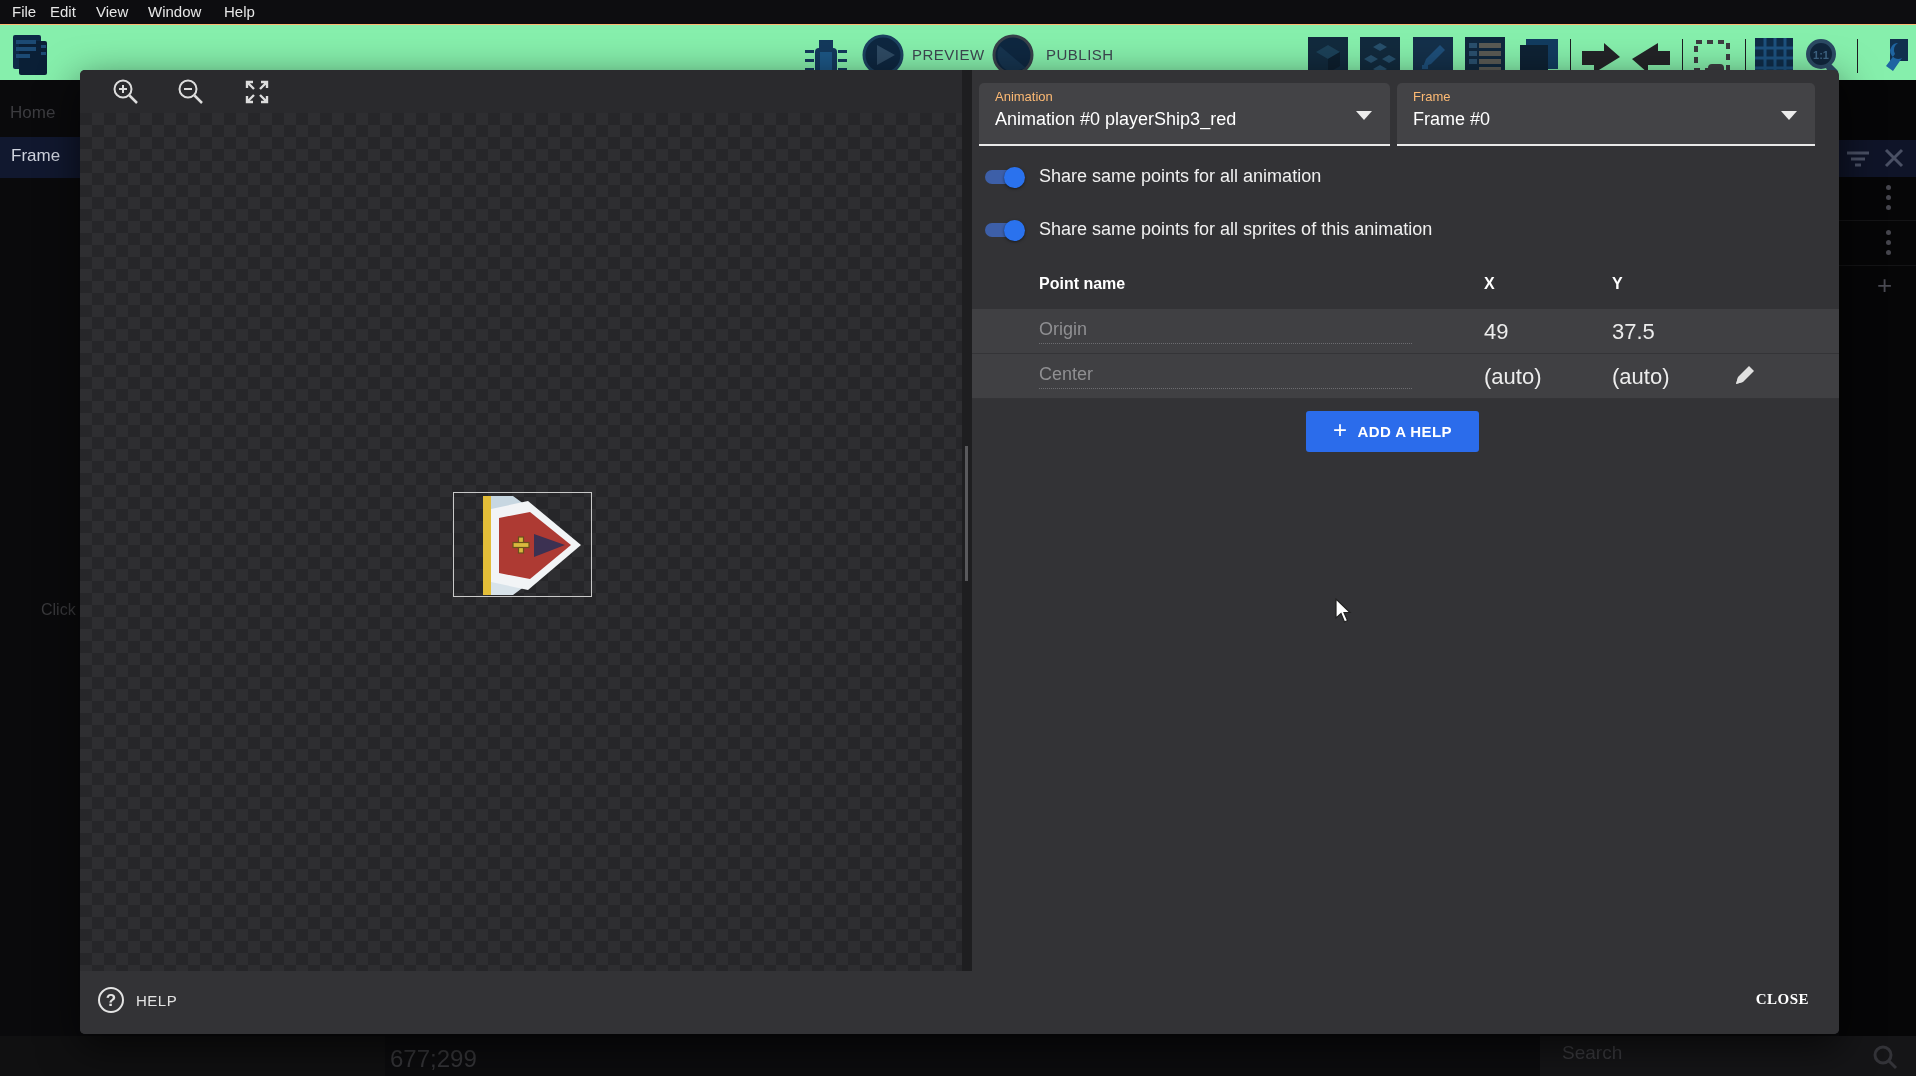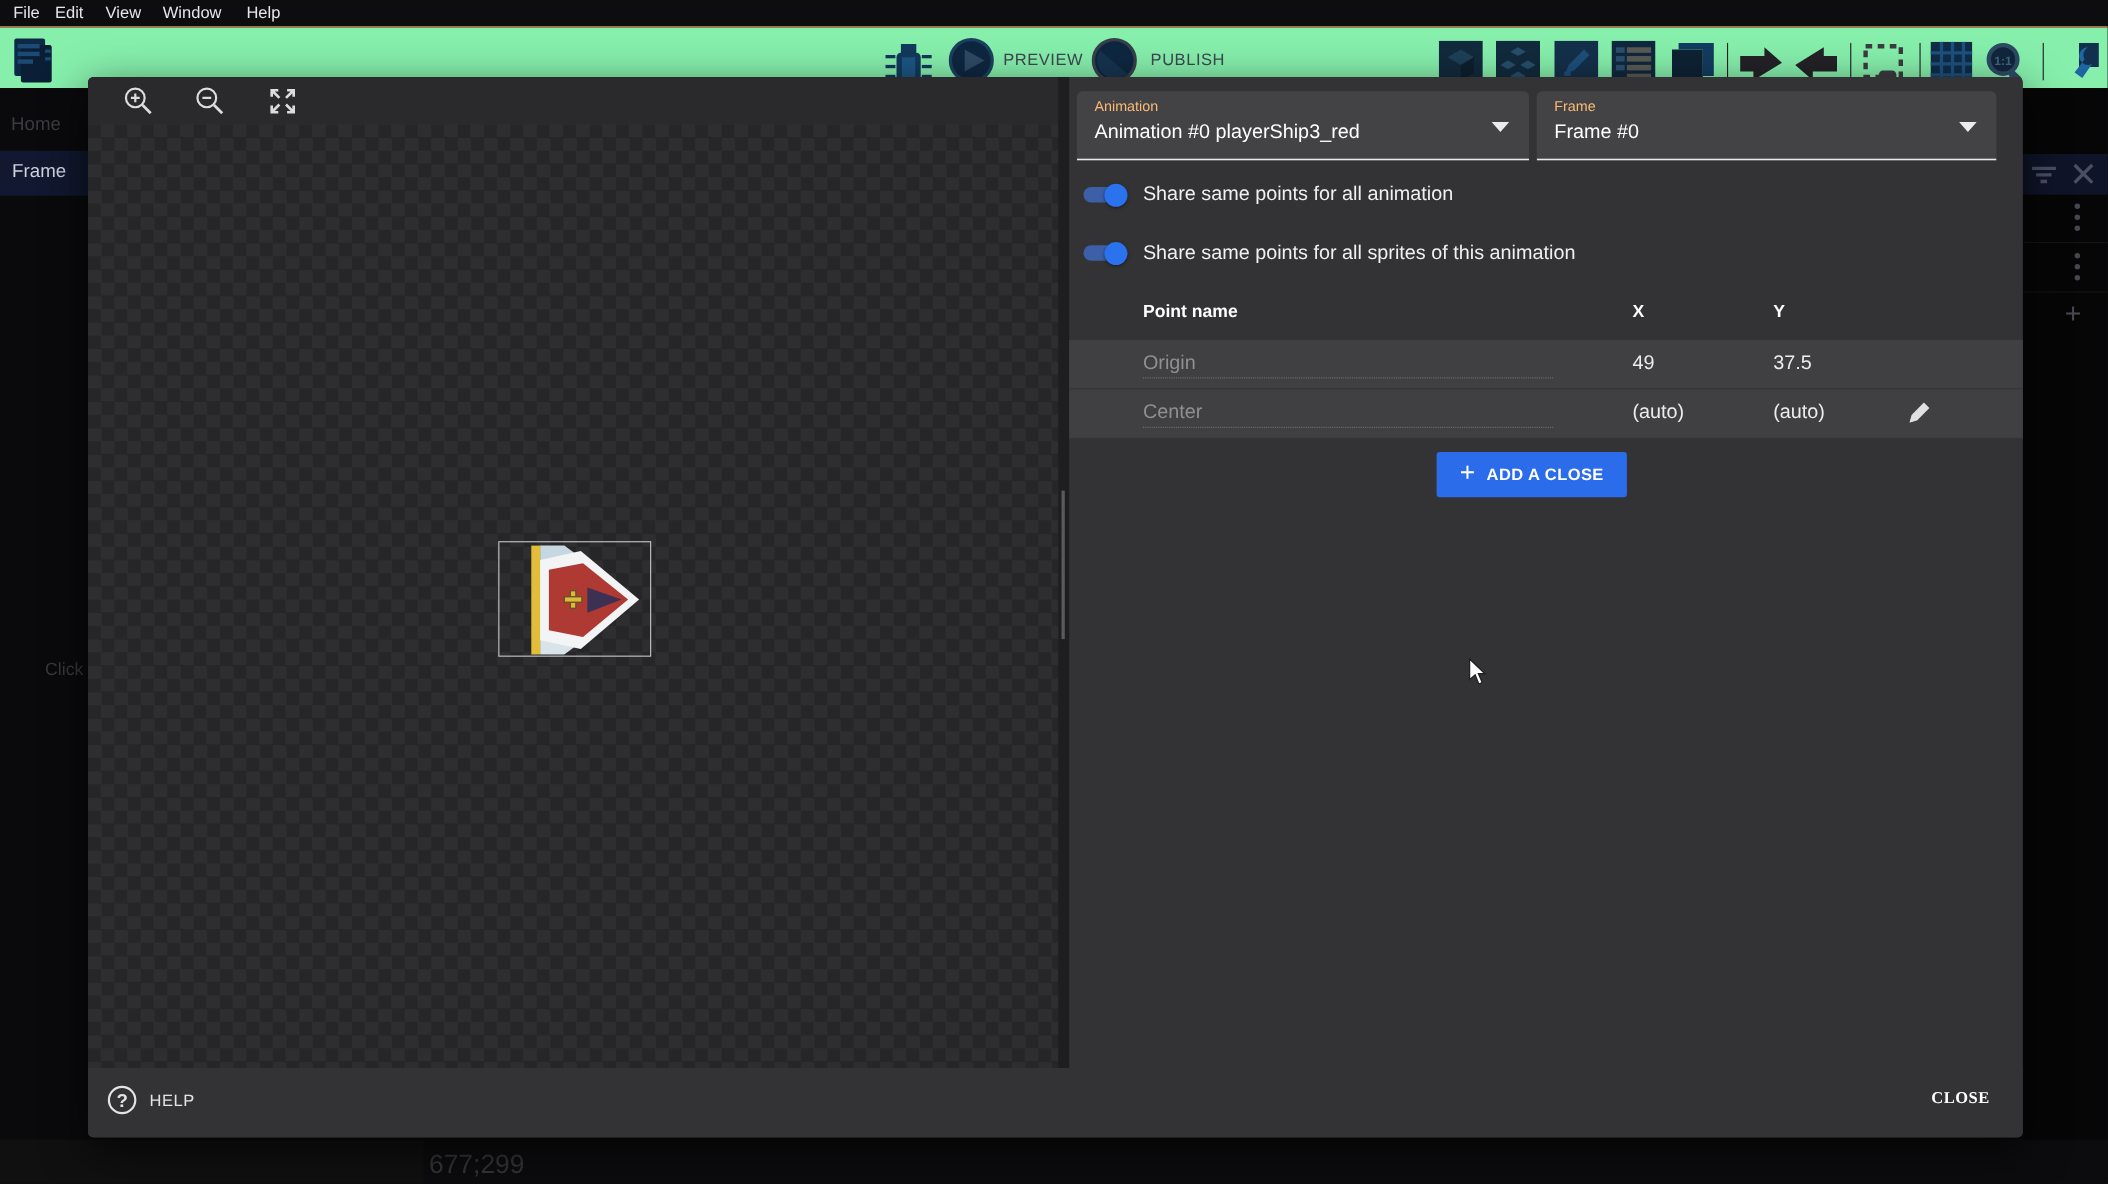--- a/index.html
+++ b/index.html
@@ -82,21 +82,21 @@
 
   
   #points-table { position:absolute; left:0; top:195px; width:867px; }
   .pt-header { position:relative; height:44px; }
   .pt-header .h-name { position:absolute; left:67px; top:10px; font-size:16px; font-weight:bold; color:#ffffff; }
   .pt-header .h-x { position:absolute; left:512px; top:10px; font-size:16px; font-weight:bold; color:#ffffff; }
   .pt-header .h-y { position:absolute; left:640px; top:10px; font-size:16px; font-weight:bold; color:#ffffff; }
   .pt-row { position:relative; height:45px; background:#404043; border-bottom:1px solid #343437; }
   .pt-name { position:absolute; left:67px; top:10px; width:373px; font-size:18px; color:#8f8f92;
     border-bottom:1px dotted #6c6c70; padding-bottom:3px; }
-  .pt-x, .pt-y { position:absolute; top:10px; width:94px; font-size:18px; color:#ececec; padding-bottom:15px; }
+  .pt-x, .pt-y { position:absolute; top:10px; width:94px; font-size:22px; color:#ececec; padding-bottom:15px; }
   .pt-x { left:512px; } .pt-y { left:640px; }
   .pt-row.editable .pt-x, .pt-row.editable .pt-y { border-bottom:1px solid #98989c; }
   .pt-edit { position:absolute; left:758px; top:8px; width:28px; height:28px; cursor:pointer; }
 
   #add-point-btn { position:absolute; left:334px; top:341px; width:173px; height:41px; background:#2b6ceb;
     border:none; border-radius:3px; color:#ffffff; font-size:15px; font-weight:bold; letter-spacing:.4px;
     font-family:inherit; cursor:pointer; display:flex; align-items:center; justify-content:center; gap:10px; }
   #add-point-btn .plus { font-size:24px; font-weight:normal; line-height:1; margin-top:-3px; }
 
   
@@ -287,20 +287,27 @@
       </div>
   </div>
   <div class="rp-row" style="top:187px; border-bottom:none">
     <div class="rp-plus">+</div>
   </div>
 </div>
 
 <div id="statusbar">
   <div class="cell-a"></div>
   <span id="coords">677;299</span>
+  <div id="search-box">
+    <input type="text" placeholder="Search" style="">
+    <svg id="search-icon" width="26" height="26" viewBox="0 0 26 26">
+      <circle cx="11" cy="11" r="8" fill="none" stroke="#333338" stroke-width="3"></circle>
+      <path d="M17 17 L24 24" stroke="#333338" stroke-width="3"></path>
+    </svg>
+  </div>
 </div>
 
 <div id="dialog">
   <div id="dlg-body">
 
     <div id="canvas-col">
       <div id="canvas-toolbar">
         <svg class="cv-icon" style="left:32px" viewBox="0 0 28 28">
           <circle cx="11" cy="11" r="8.5" fill="none" stroke="#dcdcdc" stroke-width="2"></circle>
           <path d="M7 11 H15 M11 7 V15" stroke="#dcdcdc" stroke-width="2"></path>
@@ -388,21 +395,21 @@
           <span class="pt-y">(auto)</span>
           <svg class="pt-edit" viewBox="0 0 28 28">
             <polygon points="6,22 8,15 19,4 24,9 13,20" fill="#e0e0e0"></polygon>
             <polygon points="6,22 8,15.5 12.5,20" fill="#e0e0e0"></polygon>
           </svg>
         </div>
       </div>
 
       <button id="add-point-btn">
         <span class="plus">+</span>
-        <span>ADD A CLOSE</span>
+        <span>ADD A HELP</span>
       </button>
     </div>
   </div>
 
   <div id="dlg-footer">
     <div id="help-btn">
       <span class="q">?</span>
       <span class="t">HELP</span>
     </div>
     <button id="close-btn">CLOSE</button>

